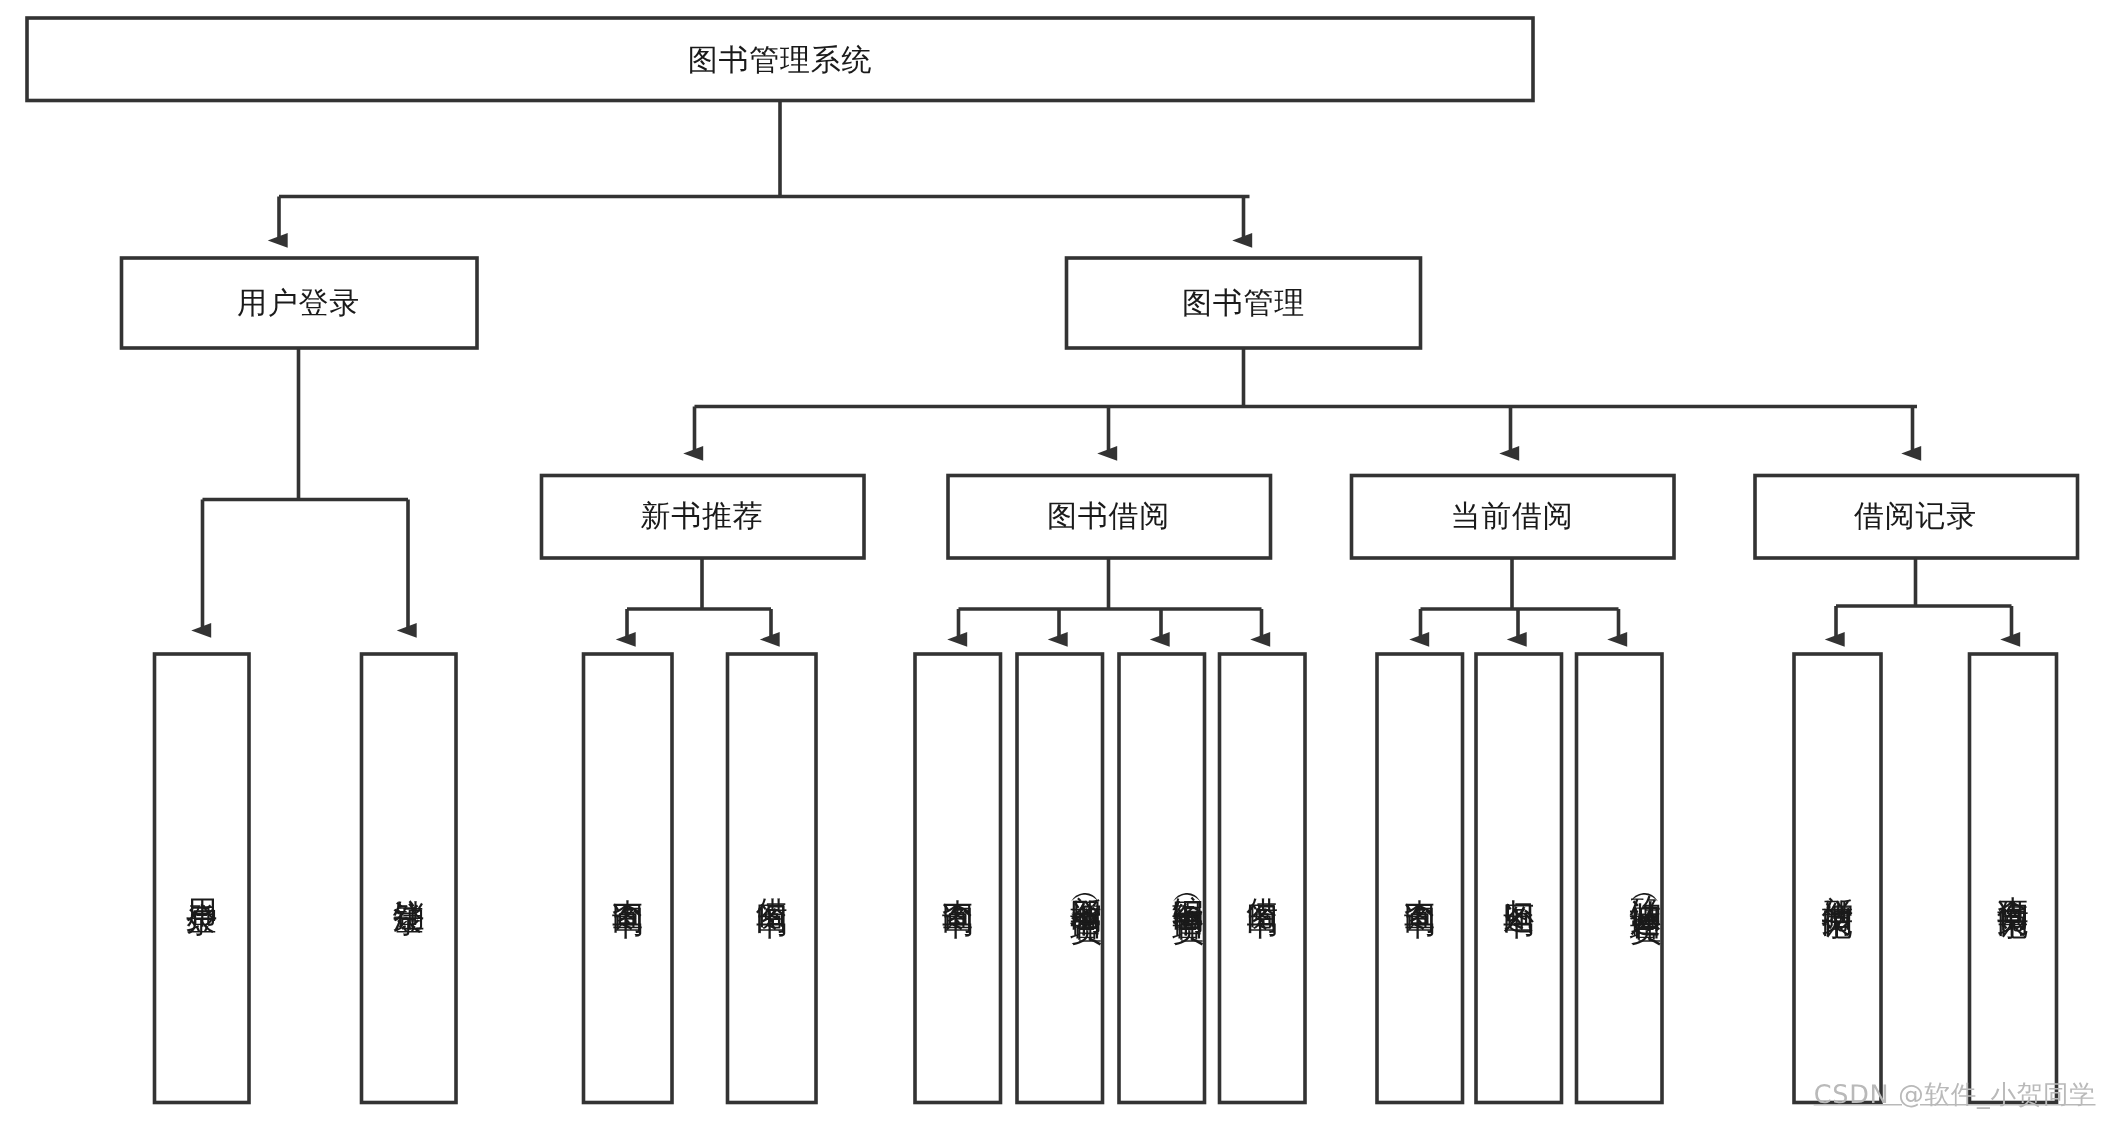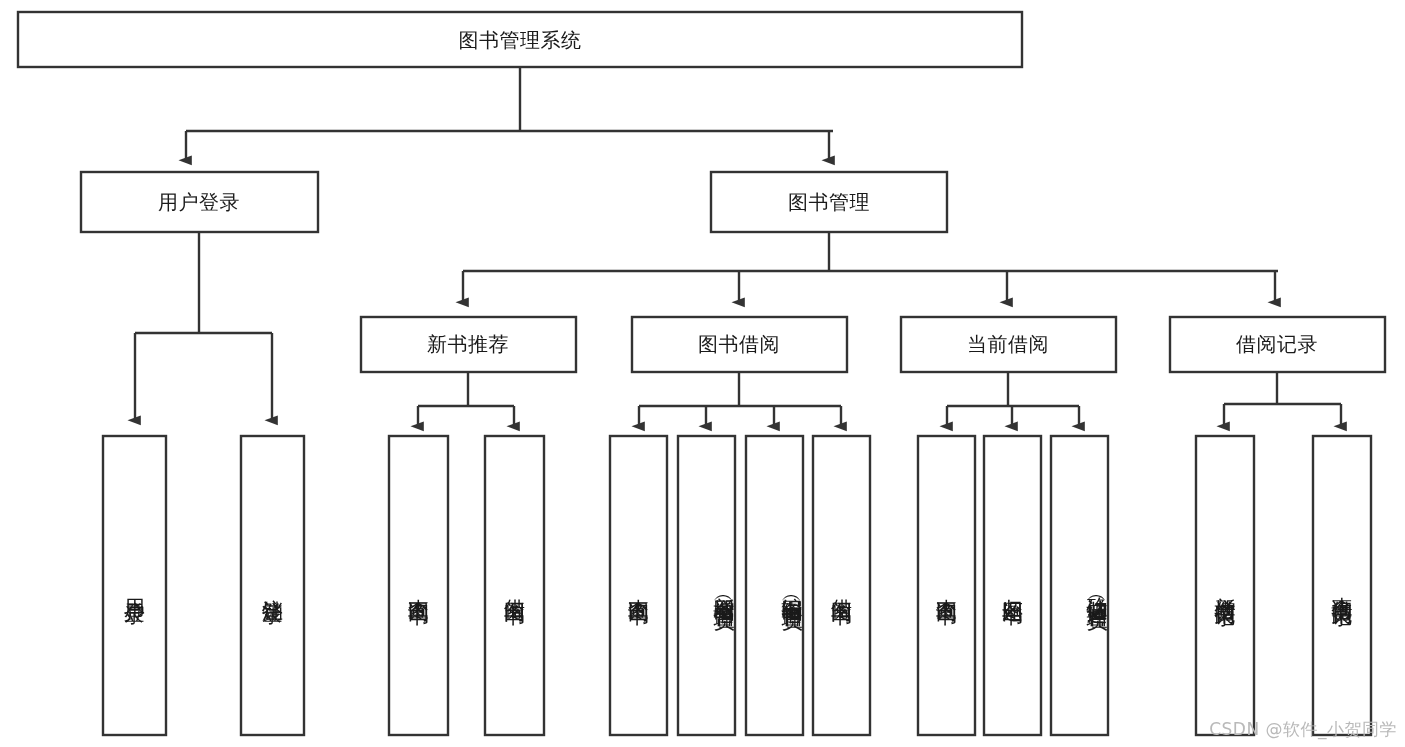--- a/index.html
+++ b/index.html
@@ -67,20 +67,21 @@
   }
   .watermark {
     position: absolute;
     right: 8px;
     bottom: 6px;
     font-family: "DejaVu Sans", "Liberation Sans", sans-serif;
     font-size: 17px;
     color: #b9b9b9;
     letter-spacing: 0.5px;
     user-select: none;
+    text-decoration: underline;
   }
 </style>
 </head>
 <body>
 
 <div id="diagram-root">
 
   <svg id="tree-svg" viewBox="0 0 1405 747">
     <defs>
       <marker id="arrow" markerWidth="14" markerHeight="14" refX="5.2" refY="6" orient="auto" markerUnits="userSpaceOnUse">

